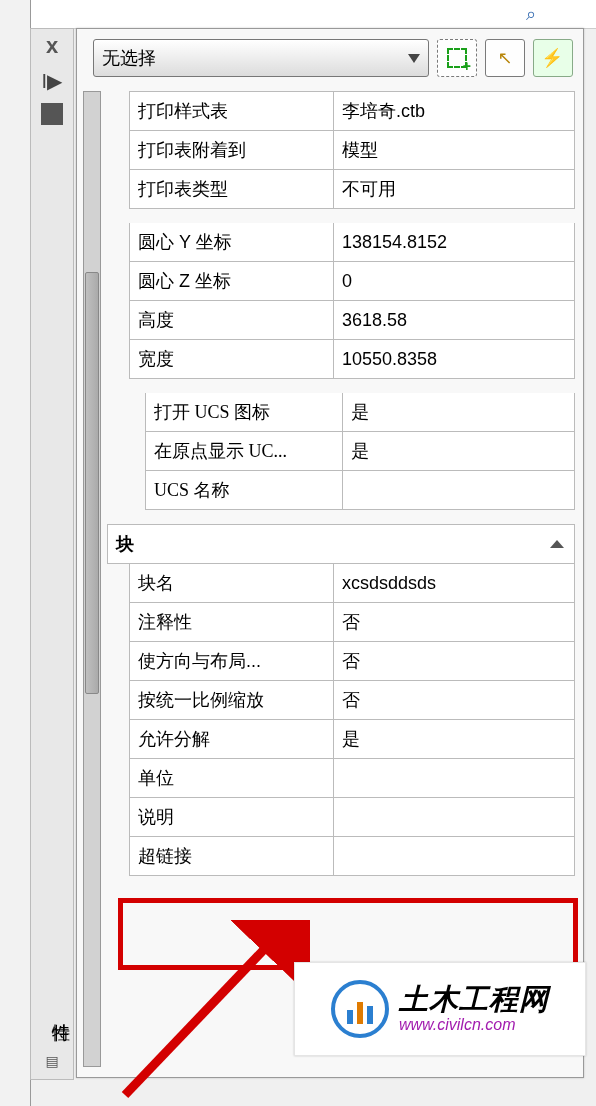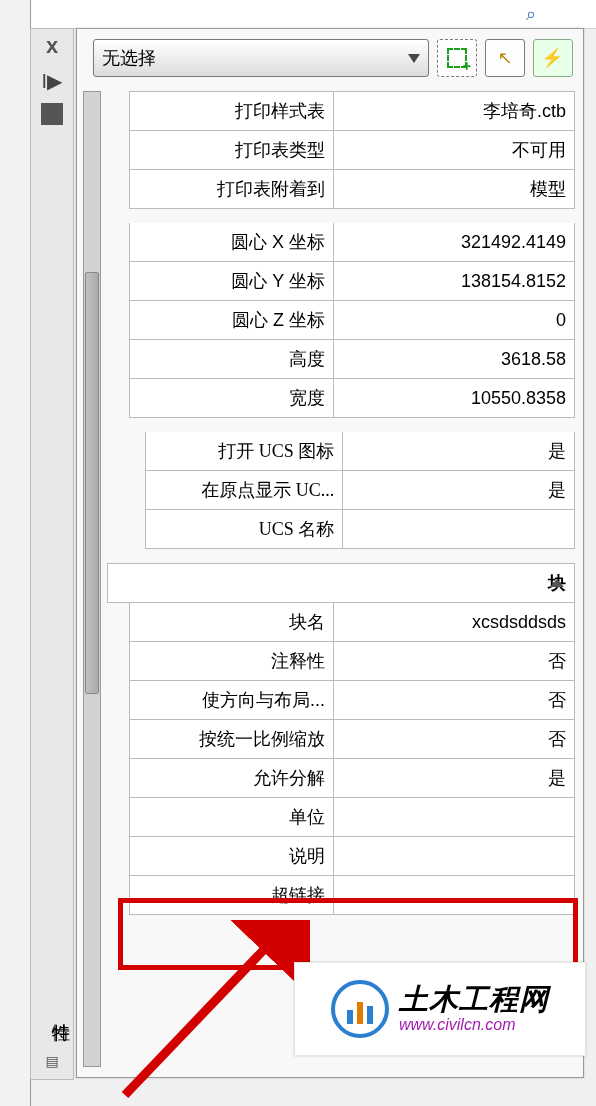--- a/index.html
+++ b/index.html
@@ -148,21 +148,20 @@
     position:absolute;
     left:30px;
     right:8px;
     top:62px;
     bottom:10px;
   }
   table.props {
     width:100%;
     border-collapse:collapse;
     table-layout:fixed;
-    text-align:right;
   }
   table.props td {
     border:1px solid #bbb;
     padding:5px 8px;
     background:#fff;
     height:28px;
     font-size:18px;
     white-space:nowrap;
     overflow:hidden;
     text-overflow:ellipsis;
@@ -272,39 +271,35 @@
   <div class="content">
 
     <div style="margin-left:22px;">
       <table class="props">
         <tbody>
             <tr>
           <td class="lab">打印样式表</td>
           <td class="val">李培奇.ctb</td>
         </tr>
         <tr>
+          <td class="lab">打印表附着到</td>
+          <td class="val">模型</td>
+        </tr>
+        <tr>
           <td class="lab">打印表类型</td>
           <td class="val">不可用</td>
-        </tr>
-        <tr>
-          <td class="lab">打印表附着到</td>
-          <td class="val">模型</td>
         </tr>
       </tbody>
         </table>
     </div>
 
     <div class="section-block">
       <div style="margin-left:22px;">
         <table class="props">
           <tbody>
-              <tr>
-                <td class="lab">圆心 X 坐标</td>
-                <td class="val">321492.4149</td>
-              </tr>
           <tr>
                 <td class="lab">圆心 Y 坐标</td>
                 <td class="val">138154.8152</td>
               </tr>
           <tr>
                 <td class="lab">圆心 Z 坐标</td>
                 <td class="val">0</td>
               </tr>
           <tr>
                 <td class="lab">高度</td>

